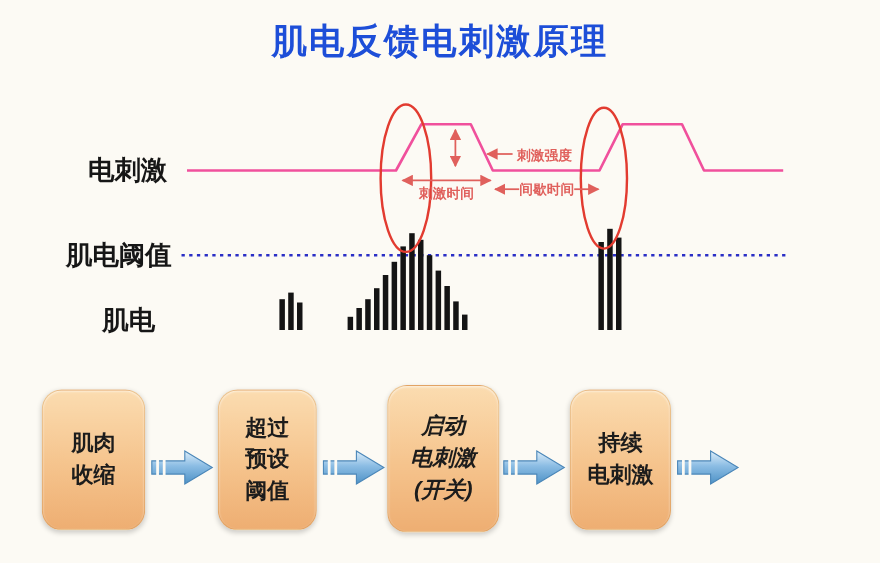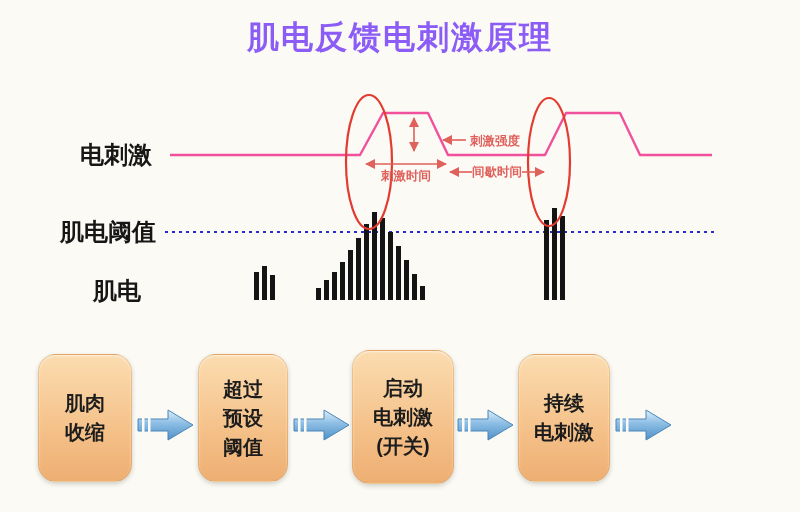--- a/index.html
+++ b/index.html
@@ -11,21 +11,21 @@
   .page {
     position:relative;
     width:800px; height:512px;
     background:#fcfaf4;
     overflow:hidden;
   }
   .title {
     position:absolute; top:16px; left:0; width:100%;
     text-align:center;
     font-size:32px; font-weight:700;
-    color:#8b5cf6;
+    color:#1d4ed8;
     letter-spacing:2px;
   }
   .wave-svg { position:absolute; top:70px; left:0; }
   .flow-box {
     position:absolute;
     display:flex; align-items:center; justify-content:center;
     text-align:center;
     background:linear-gradient(180deg,#fbdcb0 0%,#f5c38c 55%,#eeae72 100%);
     border:1px solid rgba(190,130,60,0.25);
     border-radius:18px;
@@ -93,21 +93,21 @@
     <text x="470" y="75" font-size="12.5" font-weight="700" fill="#e0605c">刺激强度</text>
     <text x="406" y="110" text-anchor="middle" font-size="12.5" font-weight="700" fill="#e0605c">刺激时间</text>
     <text x="497" y="106" text-anchor="middle" font-size="12.5" font-weight="700" fill="#e0605c">间歇时间</text>
   </svg>
 
   <div class="flow-box" style="left:198px;top:354px;width:90px;height:128px;">超过
 预设
 阈值</div>
   <div class="flow-box" style="left:38px;top:354px;width:94px;height:128px;">肌肉
 收缩</div>
-  <div class="flow-box" style="left:352px;top:350px;width:102px;height:134px;">启动
+  <div class="flow-box" style="left:352px;top:350px;width:102px;height:134px;font-style:italic;">启动
 电刺激
 (开关)</div>
   <div class="flow-box" style="left:518px;top:354px;width:92px;height:128px;">持续
 电刺激</div>
 
   <svg class="flow-arrow" style="left:137px" viewBox="0 0 58 36">
     <defs>
         <linearGradient id="ag1" x1="0" y1="0" x2="0" y2="1">
       <stop offset="0" stop-color="#ddeefa"></stop>
           <stop offset="0.45" stop-color="#8cbde4"></stop>

